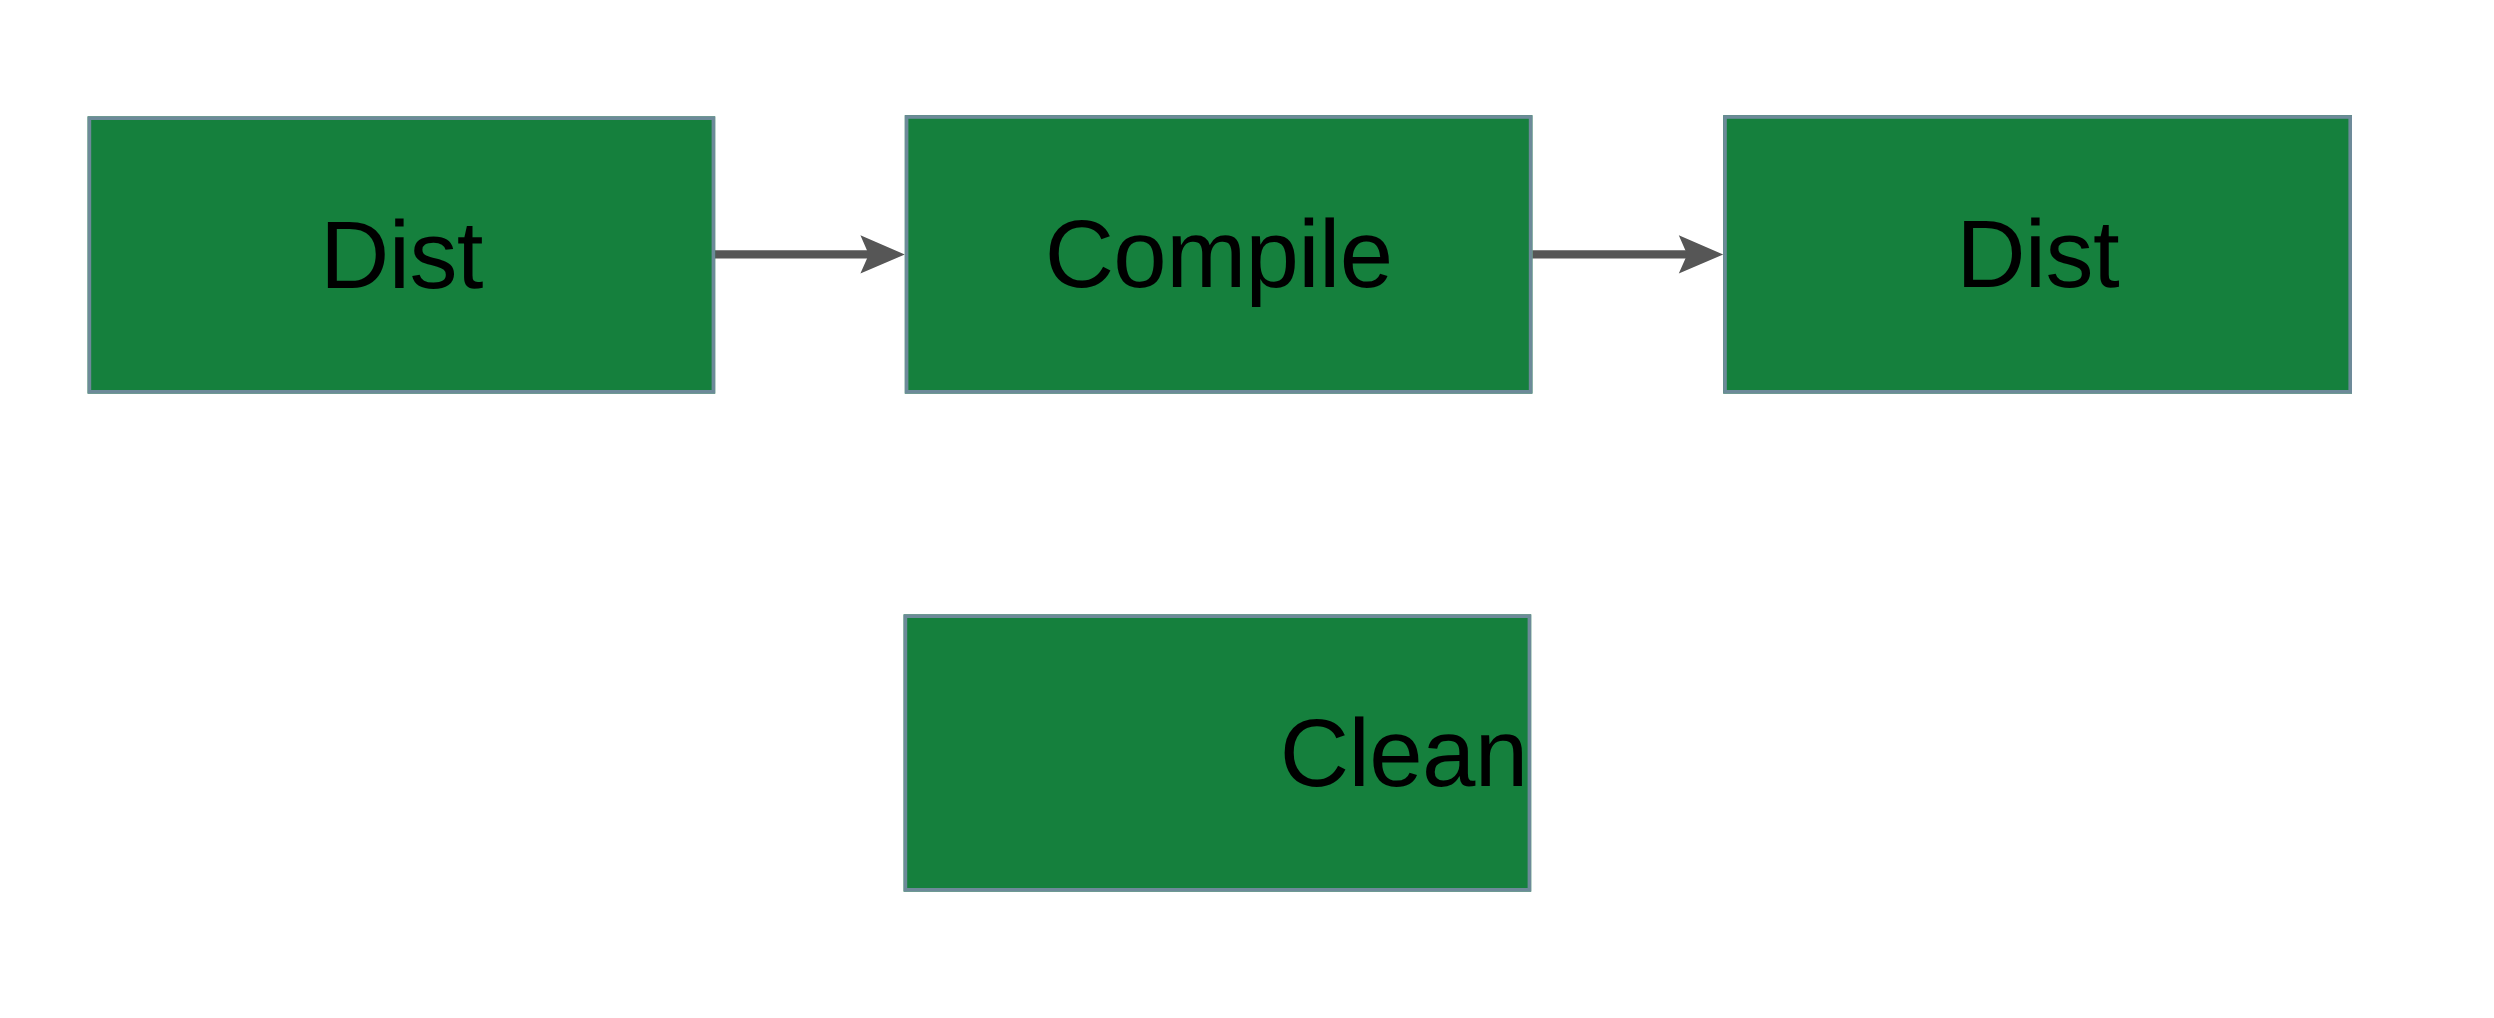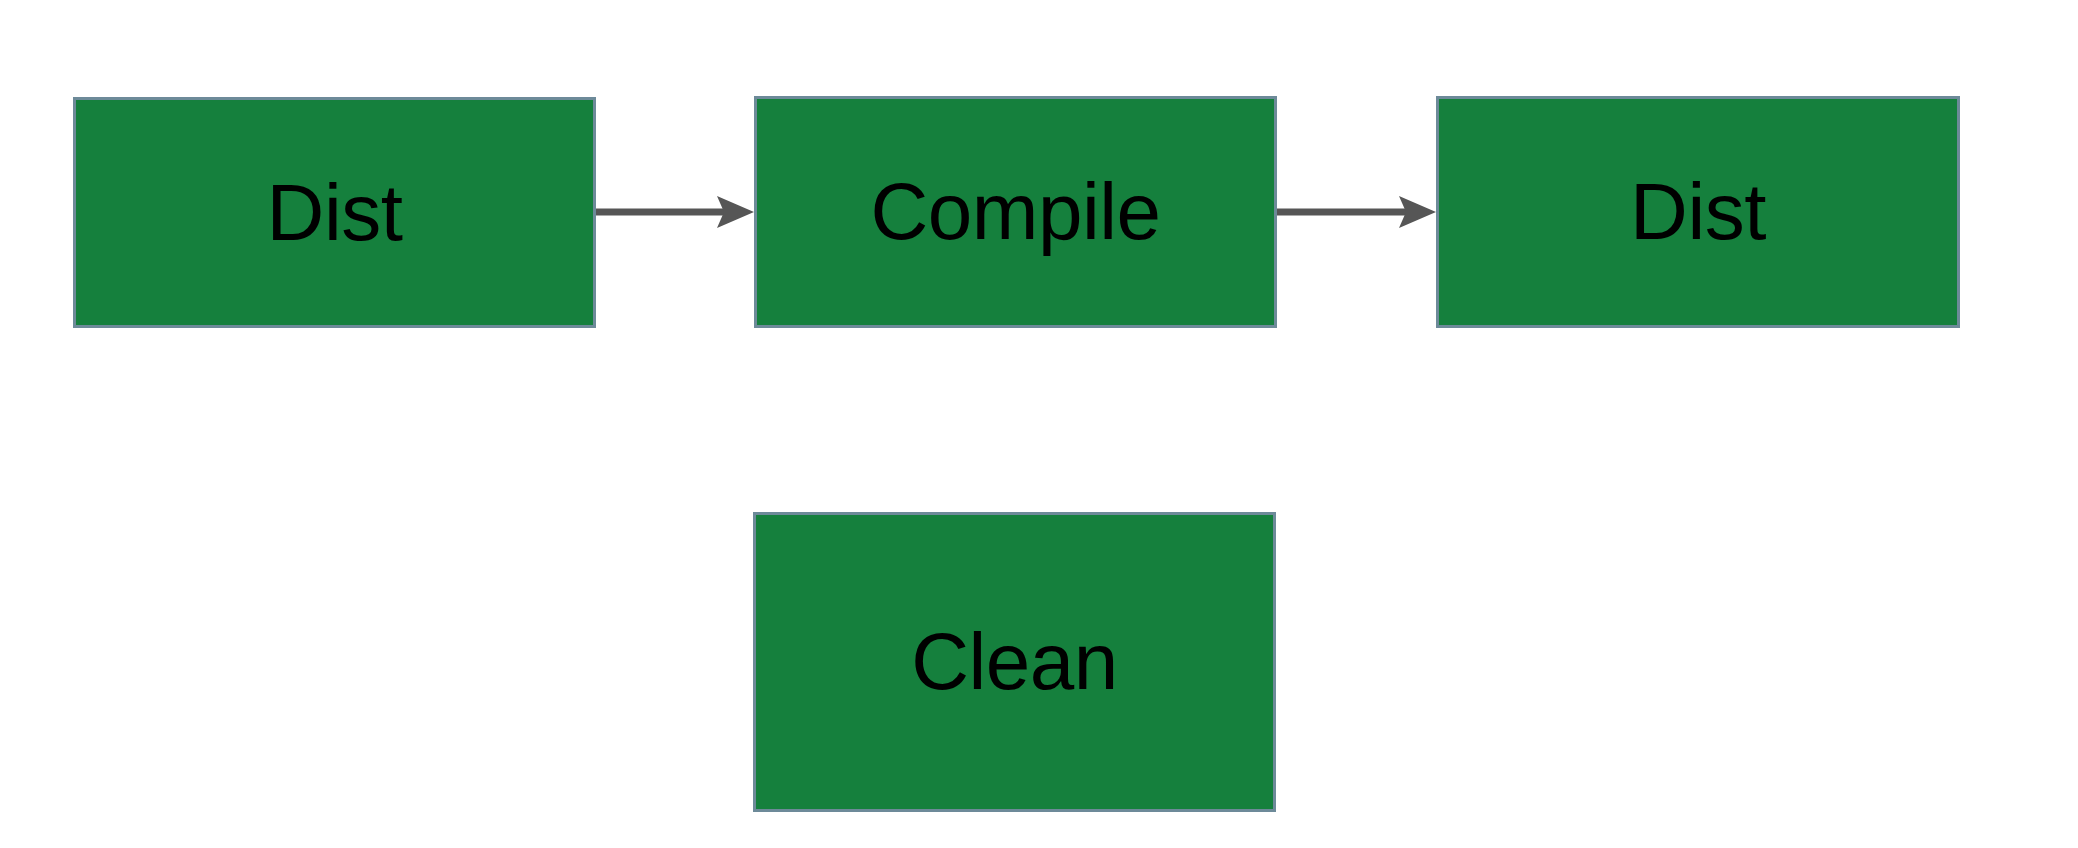--- a/index.html
+++ b/index.html
@@ -77,17 +77,17 @@
   </div>
 
   <div class="node" style="left:754px; top:96px; width:523px; height:232px;text-align:center;">
     <span class="node-label">Compile</span>
   </div>
 
   <div class="node" style="left:1436px; top:96px; width:524px; height:232px;">
     <span class="node-label">Dist</span>
   </div>
 
-  <div class="node" style="left:753px; top:512px; width:523px; height:300px;">
+  <div class="node" style="left:753px; top:512px; width:523px; height:231px;justify-content:flex-end;">
     <span class="node-label">Clean</span>
   </div>
 
 </div>
 
 </body></html>

